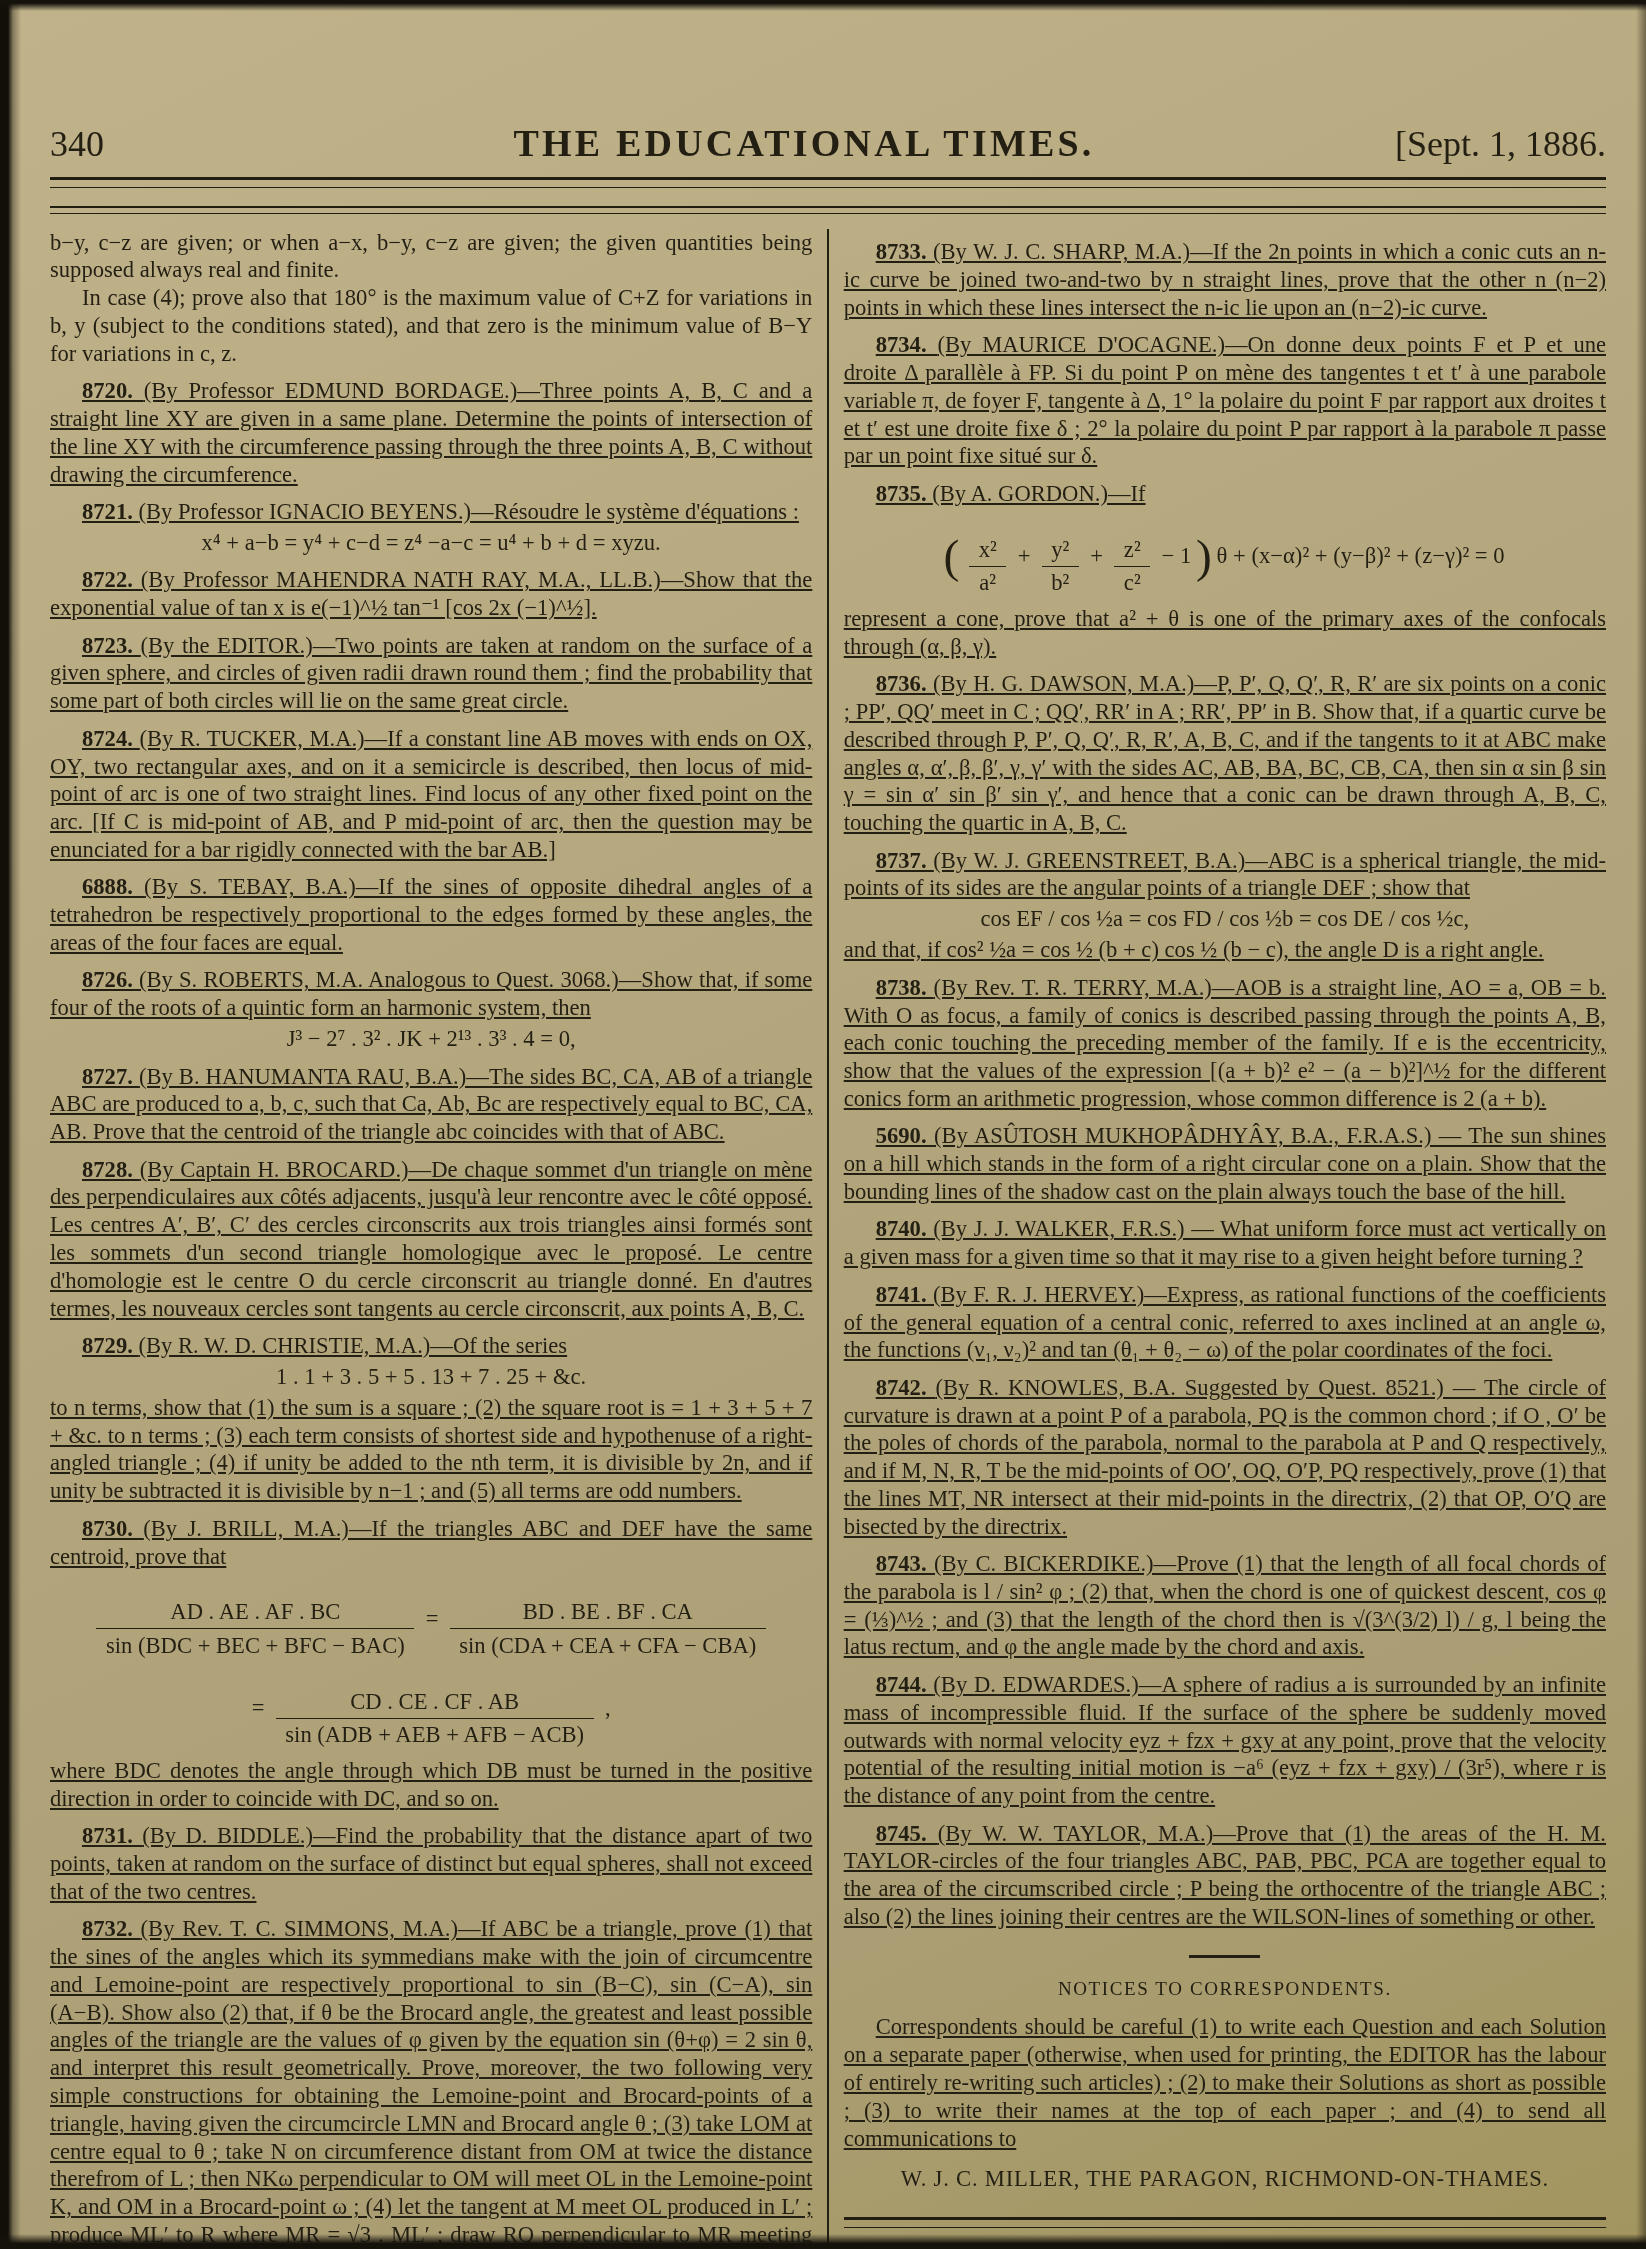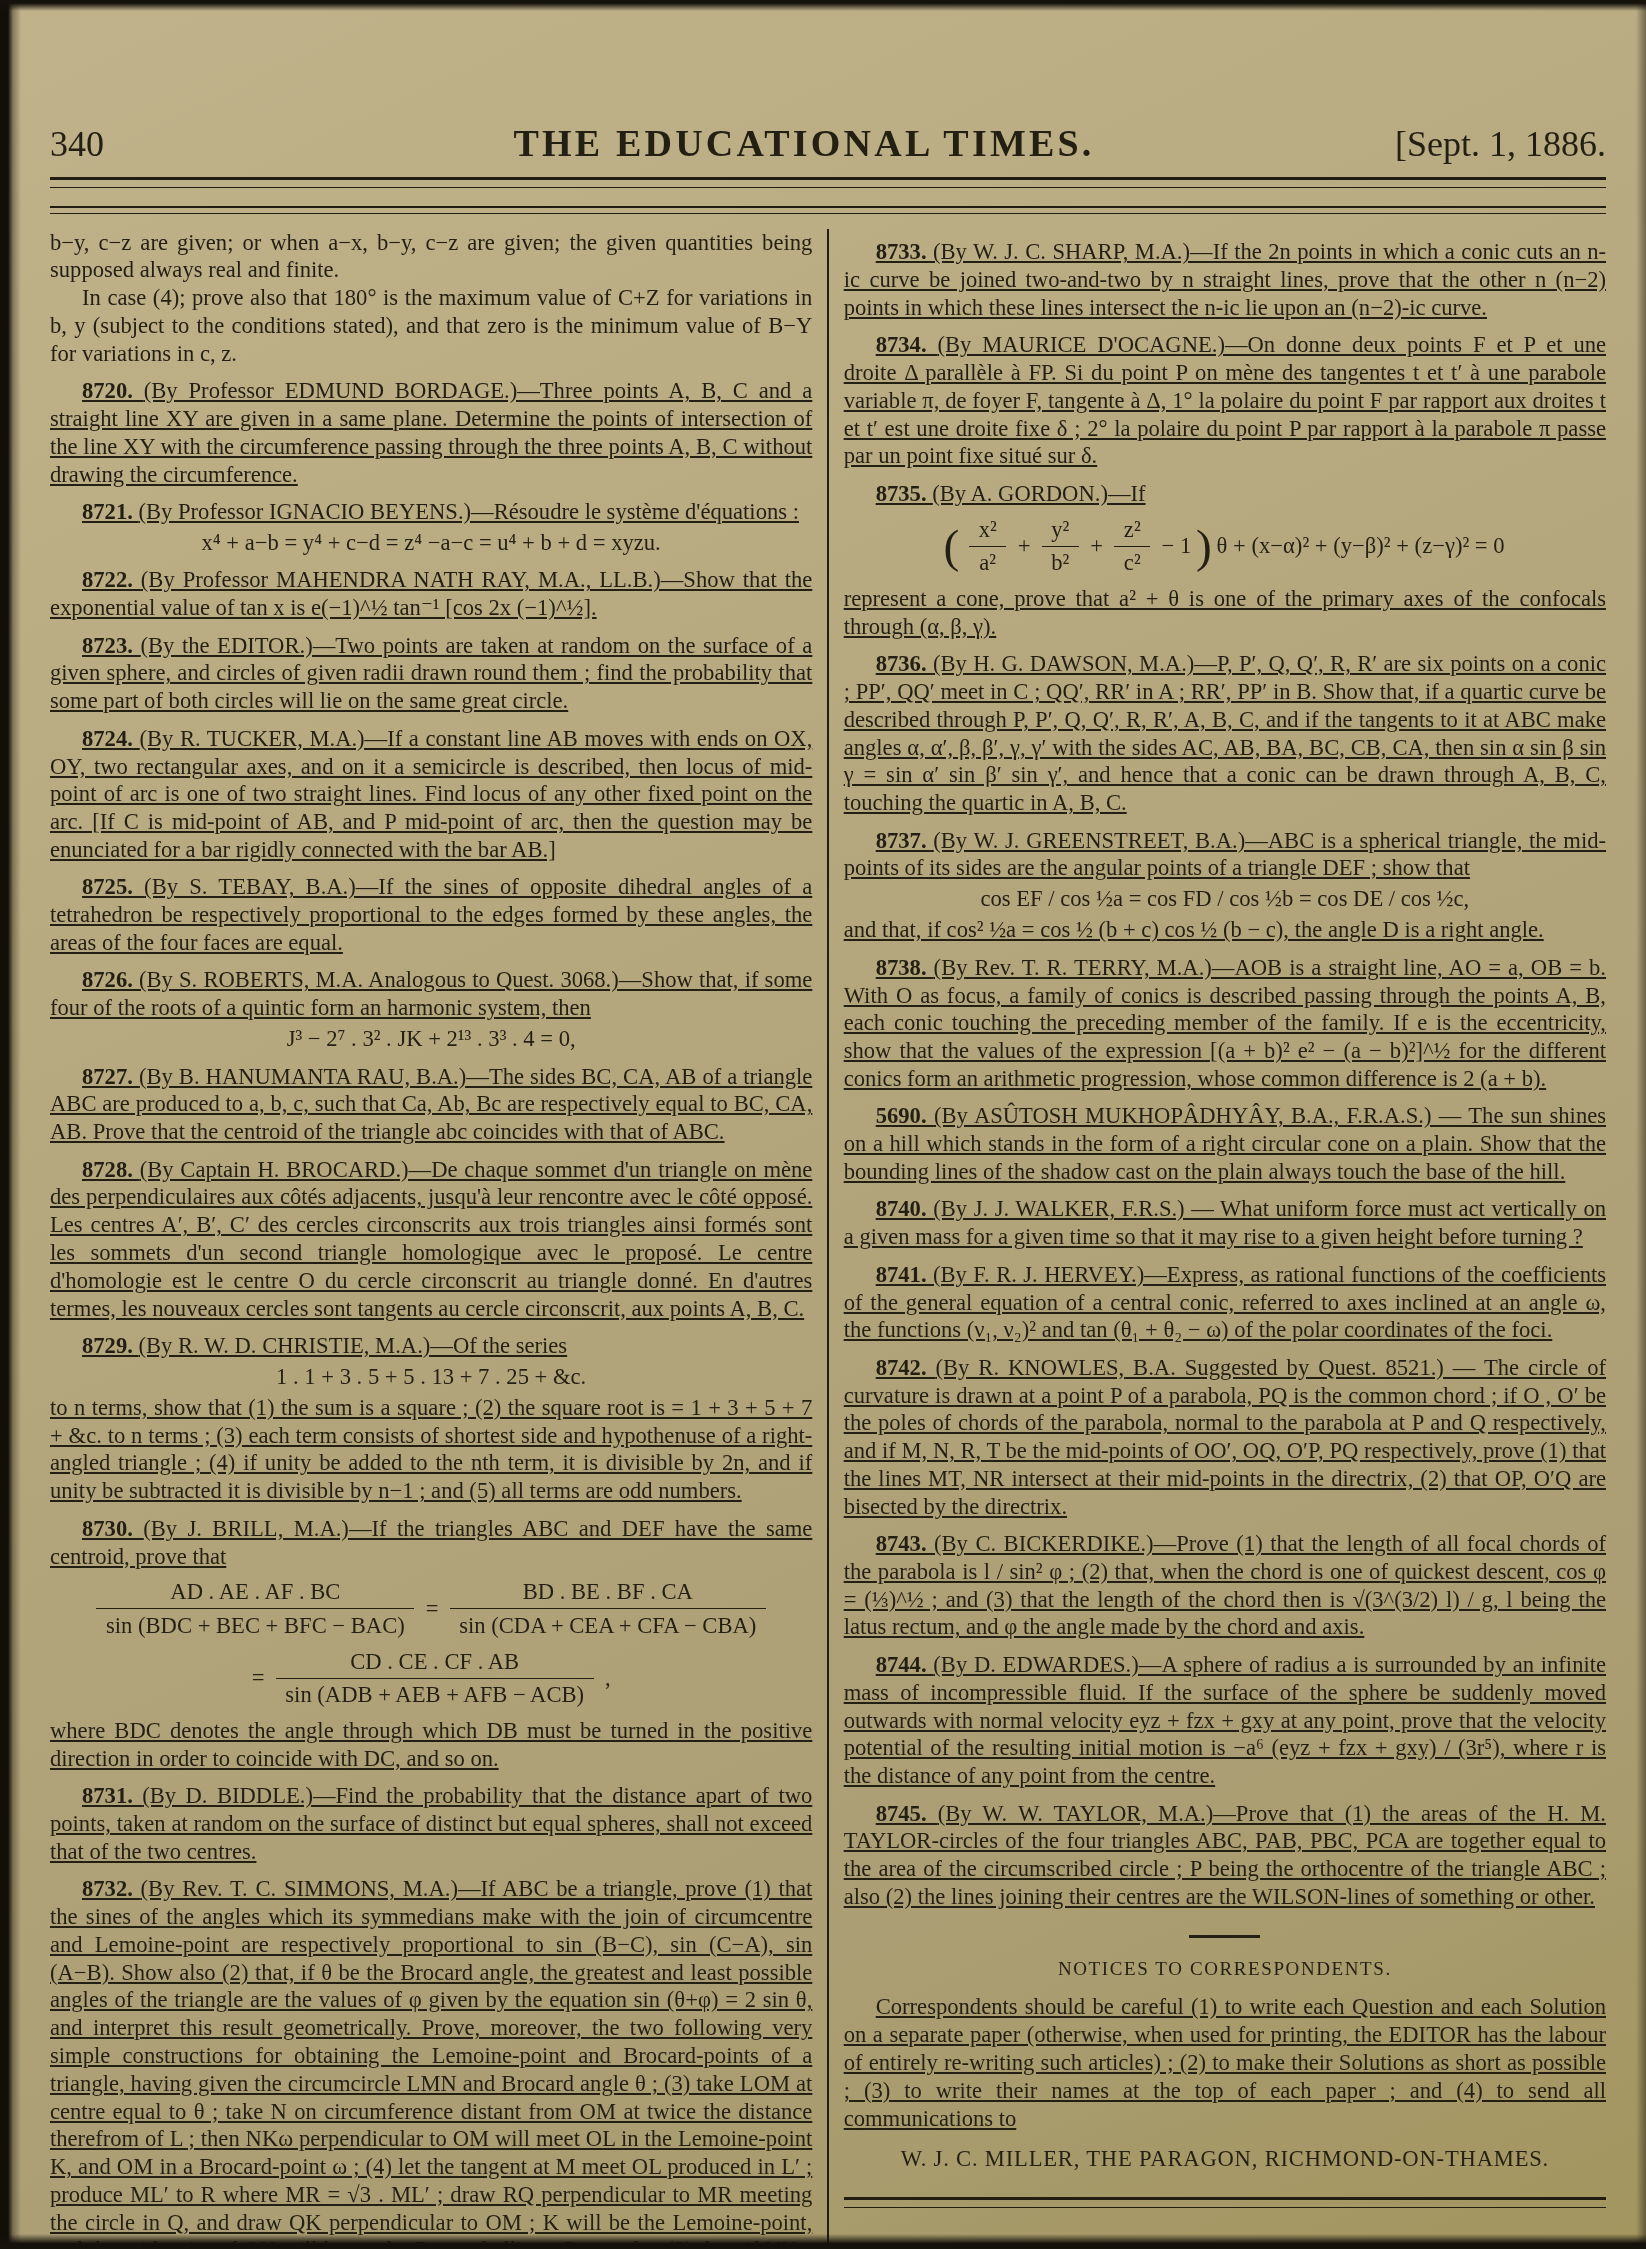--- a/index.html
+++ b/index.html
@@ -35,21 +35,21 @@
   .ptext{text-align:justify;margin:0;text-decoration:underline;}
   .first{text-indent:32px;margin-top:9.7px;}
   .cont{text-indent:0;}
   .intro-cont{text-indent:0;margin:0;text-align:justify;}
   .intro-ind{text-indent:32px;margin:0;text-align:justify;}
   .pnum{font-weight:bold;}
 
   .formula{text-align:center;margin:3.2px 0 3.2px;}
   .fline{margin:8px 0;white-space:nowrap;}
   .frac{display:inline-block;vertical-align:middle;text-align:center;margin:0 8px;}
-  .fn{display:block;padding:0 9.7px 2.4px;border-bottom:1.6px solid #241f13;}
+  .fn{display:block;padding:0 9.7px 2.4px;border-bottom:1.6px solid #241f13;margin-top:20px;}
   .fd{display:block;padding:2.4px 9.7px 0;}
   .fop{display:inline-block;vertical-align:middle;margin:0 3.2px;}
   .bigp{display:inline-block;vertical-align:middle;font-size:2.1em;font-weight:normal;margin:0 1.6px;line-height:1;}
 
   .sep-dash{width:71px;border-top:3.2px solid #241f13;margin:24px auto 19.4px;}
   .notices-head{text-align:center;font-size:19px;letter-spacing:1.6px;margin:0 0 13px;}
   .address{text-align:center;margin:13px 0 8px;letter-spacing:0.8px;}
 
   .notice-rule{margin-top:24px;}
 </style>
@@ -86,21 +86,21 @@
         <div class="problem">
           <p class="ptext first"><span class="pnum">8722.  </span>(By Professor MAHENDRA NATH RAY, M.A., LL.B.)—Show that the exponential value of tan x is   e(−1)^½ tan⁻¹ [cos 2x (−1)^½].</p>
         </div>
         <div class="problem">
           <p class="ptext first"><span class="pnum">8723.  </span>(By the EDITOR.)—Two points are taken at random on the surface of a given sphere, and circles of given radii drawn round them ; find the probability that some part of both circles will lie on the same great circle.</p>
         </div>
         <div class="problem">
           <p class="ptext first"><span class="pnum">8724.  </span>(By R. TUCKER, M.A.)—If a constant line AB moves with ends on OX, OY, two rectangular axes, and on it a semicircle is described, then locus of mid-point of arc is one of two straight lines.  Find locus of any other fixed point on the arc.  [If C is mid-point of AB, and P mid-point of arc, then the question may be enunciated for a bar rigidly connected with the bar AB.]</p>
         </div>
         <div class="problem">
-          <p class="ptext first"><span class="pnum">8725.  </span>(By S. TEBAY, B.A.)—If the sines of opposite dihedral angles of a tetrahedron be respectively proportional to the edges formed by these angles, the areas of the four faces are equal.</p>
+          <p class="ptext first"><span class="pnum">6888.  </span>(By S. TEBAY, B.A.)—If the sines of opposite dihedral angles of a tetrahedron be respectively proportional to the edges formed by these angles, the areas of the four faces are equal.</p>
         </div>
         <div class="problem">
           <p class="ptext first"><span class="pnum">8726.  </span>(By S. ROBERTS, M.A.  Analogous to Quest. 3068.)—Show that, if some four of the roots of a quintic form an harmonic system, then</p>
           <div class="formula">J³ − 2⁷ . 3² . JK + 2¹³ . 3³ . 4 = 0,</div>
         </div>
         <div class="problem">
           <p class="ptext first"><span class="pnum">8727.  </span>(By B. HANUMANTA RAU, B.A.)—The sides BC, CA, AB of a triangle ABC are produced to a, b, c, such that Ca, Ab, Bc are respectively equal to BC, CA, AB.  Prove that the centroid of the triangle abc coincides with that of ABC.</p>
         </div>
         <div class="problem">
           <p class="ptext first"><span class="pnum">8728.  </span>(By Captain H. BROCARD.)—De chaque sommet d'un triangle on mène des perpendiculaires aux côtés adjacents, jusqu'à leur rencontre avec le côté opposé.  Les centres A′, B′, C′ des cercles circonscrits aux trois triangles ainsi formés sont les sommets d'un second triangle homologique avec le proposé.  Le centre d'homologie est le centre O du cercle circonscrit au triangle donné.  En d'autres termes, les nouveaux cercles sont tangents au cercle circonscrit, aux points A, B, C.</p>

